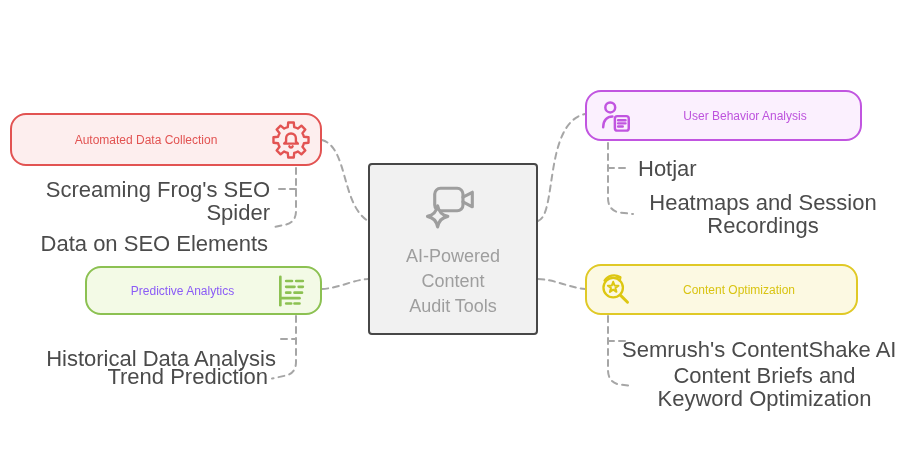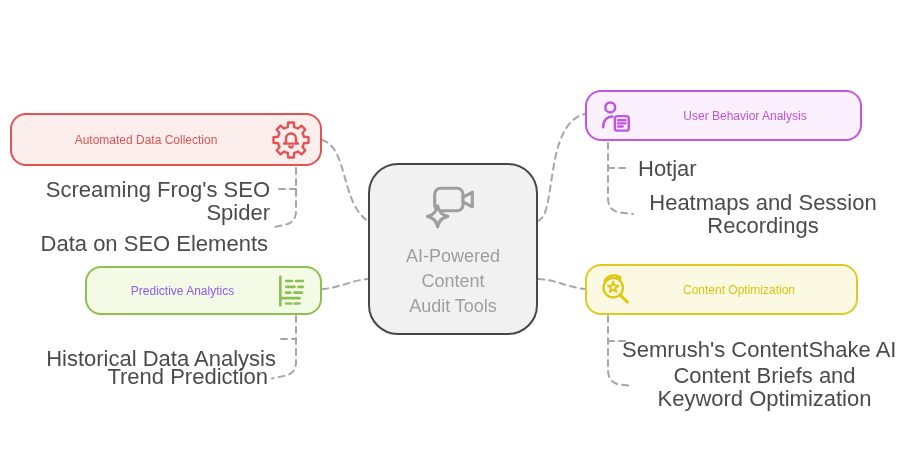--- a/index.html
+++ b/index.html
@@ -18,21 +18,21 @@
     display:flex;align-items:center;font-size:12px;
   }
   .branch .label{flex:1;text-align:center;}
   .branch .icon{flex:0 0 auto;display:flex;align-items:center;justify-content:center;}
   .branch-red{left:10px;top:113px;width:312px;height:53px;background:#fdeeee;border-color:#e25352;color:#e25352;padding:0 10px 0 16px;gap:8px;}
   .branch-green{left:85px;top:266px;width:237px;height:49px;background:#f3fae6;border-color:#8cc152;color:#8b5cf6;padding:0 8px 0 12px;gap:6px;}
   .branch-purple{left:585px;top:90px;width:277px;height:51px;background:#fbf0fe;border-color:#c155e0;color:#bd53dd;padding:0 12px 0 10px;gap:8px;}
   .branch-yellow{left:585px;top:264px;width:273px;height:51px;background:#fcf9e2;border-color:#e0c926;color:#d9c412;padding:0 12px 0 10px;}
   .center-node{
     position:absolute;left:368px;top:163px;width:170px;height:172px;box-sizing:border-box;
-    background:#f1f1f1;border:2px solid #474747;border-radius:30px;
+    background:#f1f1f1;border:2px solid #474747;border-radius:4px;
     display:flex;flex-direction:column;align-items:center;justify-content:center;gap:6px;
   }
   .center-label{color:#9e9e9e;font-size:18px;line-height:25px;text-align:center;}
   .leaf{position:absolute;color:#4b4b4b;font-size:22px;line-height:23px;}
   .leaf.right{left:0;text-align:right;}
   .leaf.ctr{text-align:center;}
 </style>
 </head>
 <body>
 

